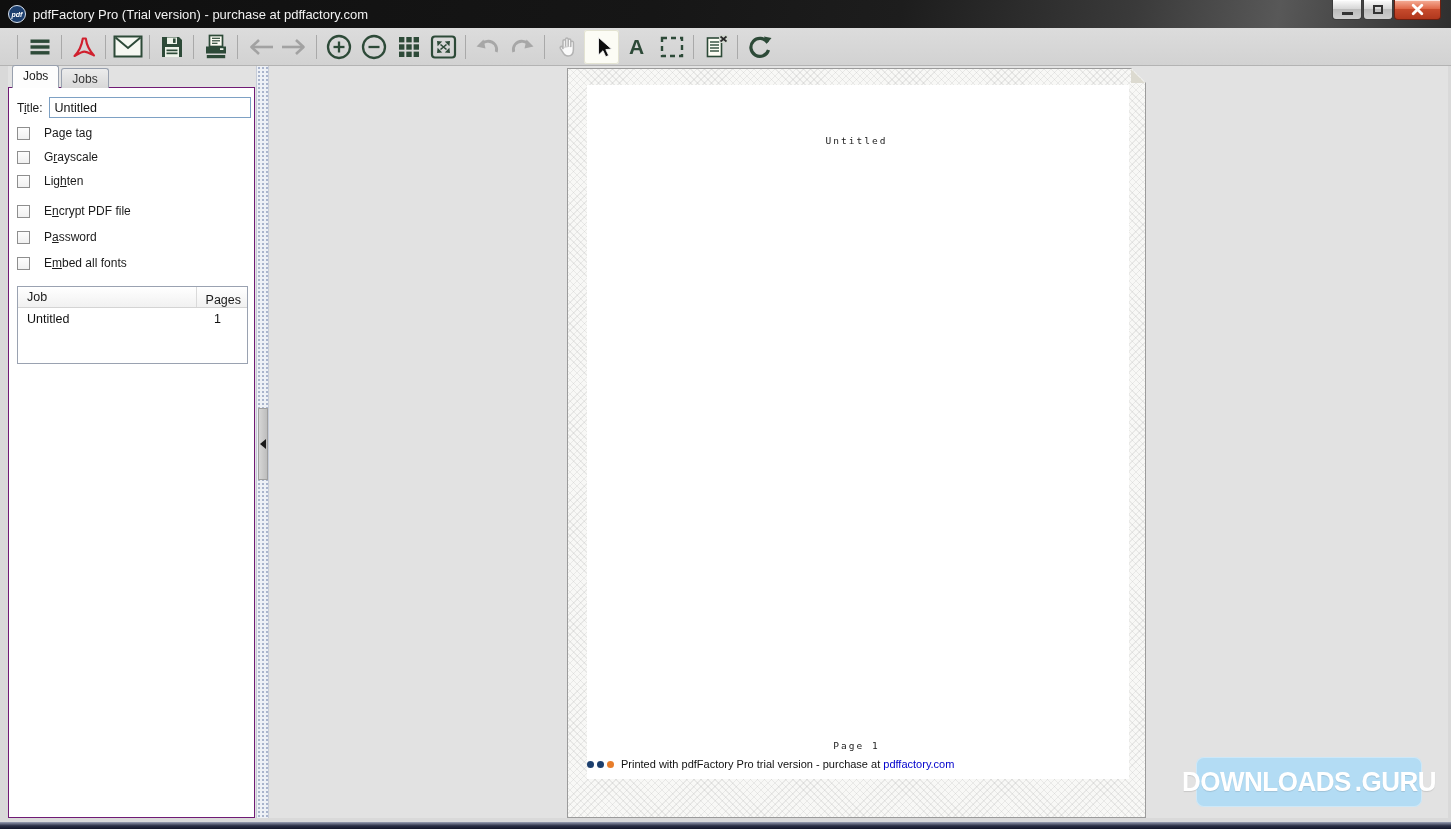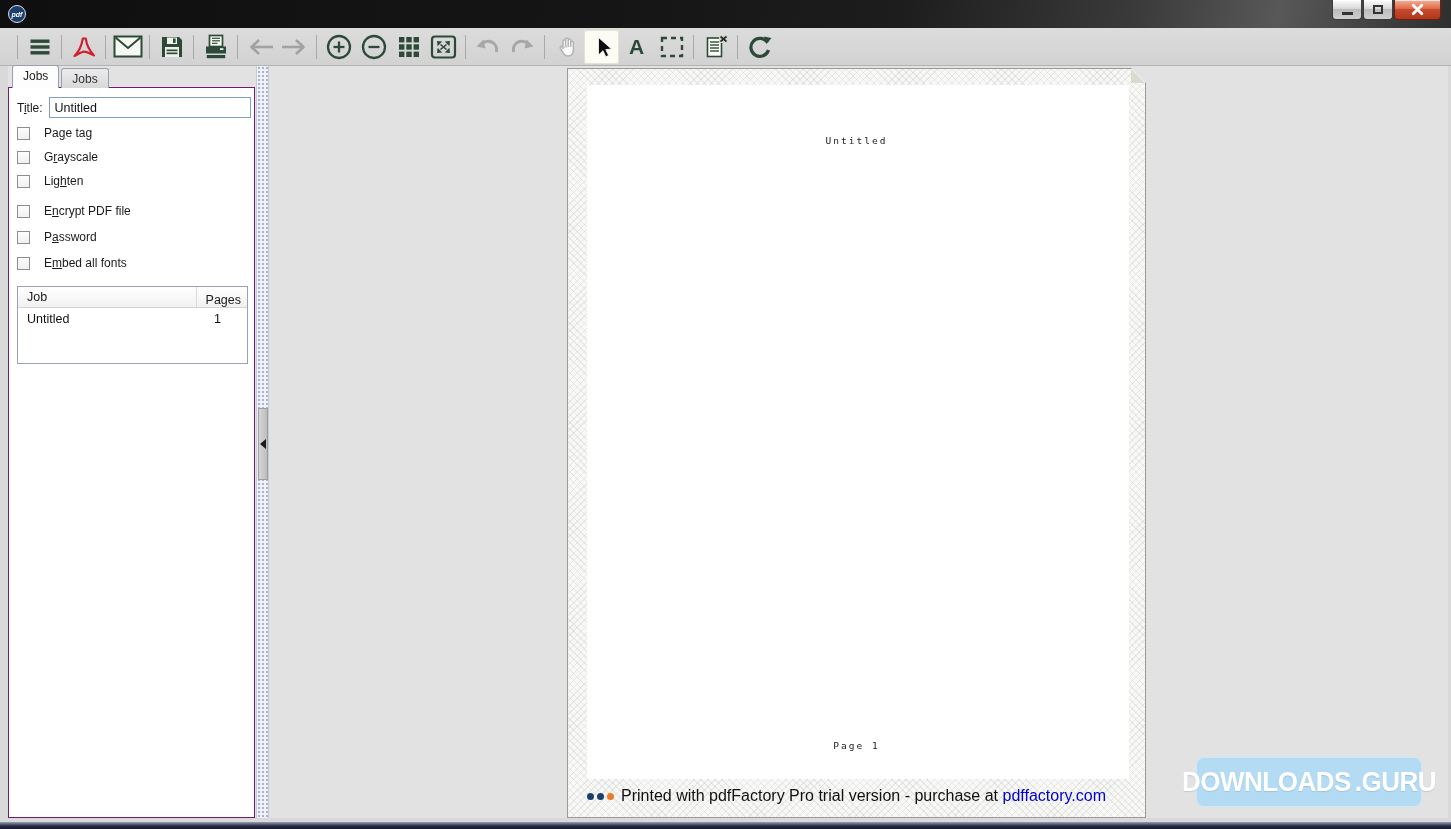--- a/index.html
+++ b/index.html
@@ -137,22 +137,22 @@
     position:absolute; top:0; right:0; width:0; height:0;
     border-bottom:14px solid #dcdad0; border-right:14px solid transparent;
   }
   .doc-header, .page-footer {
     position:absolute; left:0; width:100%; text-align:center;
     font-family:"DejaVu Sans Mono", monospace; font-size:9.5px; letter-spacing:2px; color:#1c1c1c;
   }
   .doc-header { top:66px; }
   .page-footer { top:671px; }
   .trial-line {
-    position:absolute; left:19px; top:718px; display:flex; align-items:center;
-    font-size:16px; color:#111;
+    position:absolute; left:19px; top:689px; display:flex; align-items:center;
+    font-size:11px; color:#111;
   }
   .dot { width:7px; height:7px; border-radius:50%; margin-right:3px; flex:none; }
   .trial-text { margin-left:4px; white-space:pre; }
   .trial-link { color:#0000cc; cursor:pointer; }
 
   
   .watermark {
     position:absolute; left:1196px; top:757px; width:226px; height:50px;
     background:#b3dcf4; border-radius:8px; z-index:20;
     display:flex; align-items:center; justify-content:center;
@@ -171,20 +171,21 @@
   .frame-bottom {
     position:absolute; left:0; top:822px; width:1451px; height:7px;
     background:linear-gradient(#9aa0b4,#2a2f45 55%,#14182a);
   }
 </style>
 </head>
 <body>
 
 <div class="titlebar">
   <div class="app-logo">pdf</div>
+  <div class="title-text">pdfFactory Pro (Trial version) - purchase at pdffactory.com</div>
   <div class="win-controls">
     <div class="win-btn min">
       <div class="glyph-min"></div>
     </div>
     <div class="win-btn restore">
       <div class="glyph-restore"></div>
     </div>
     <div class="win-btn close">
       <svg width="13" height="13" viewBox="0 0 12 12">
         <path d="M2 2 L10 10 M10 2 L2 10" stroke="#fff" stroke-width="2.6" stroke-linecap="round"></path>

